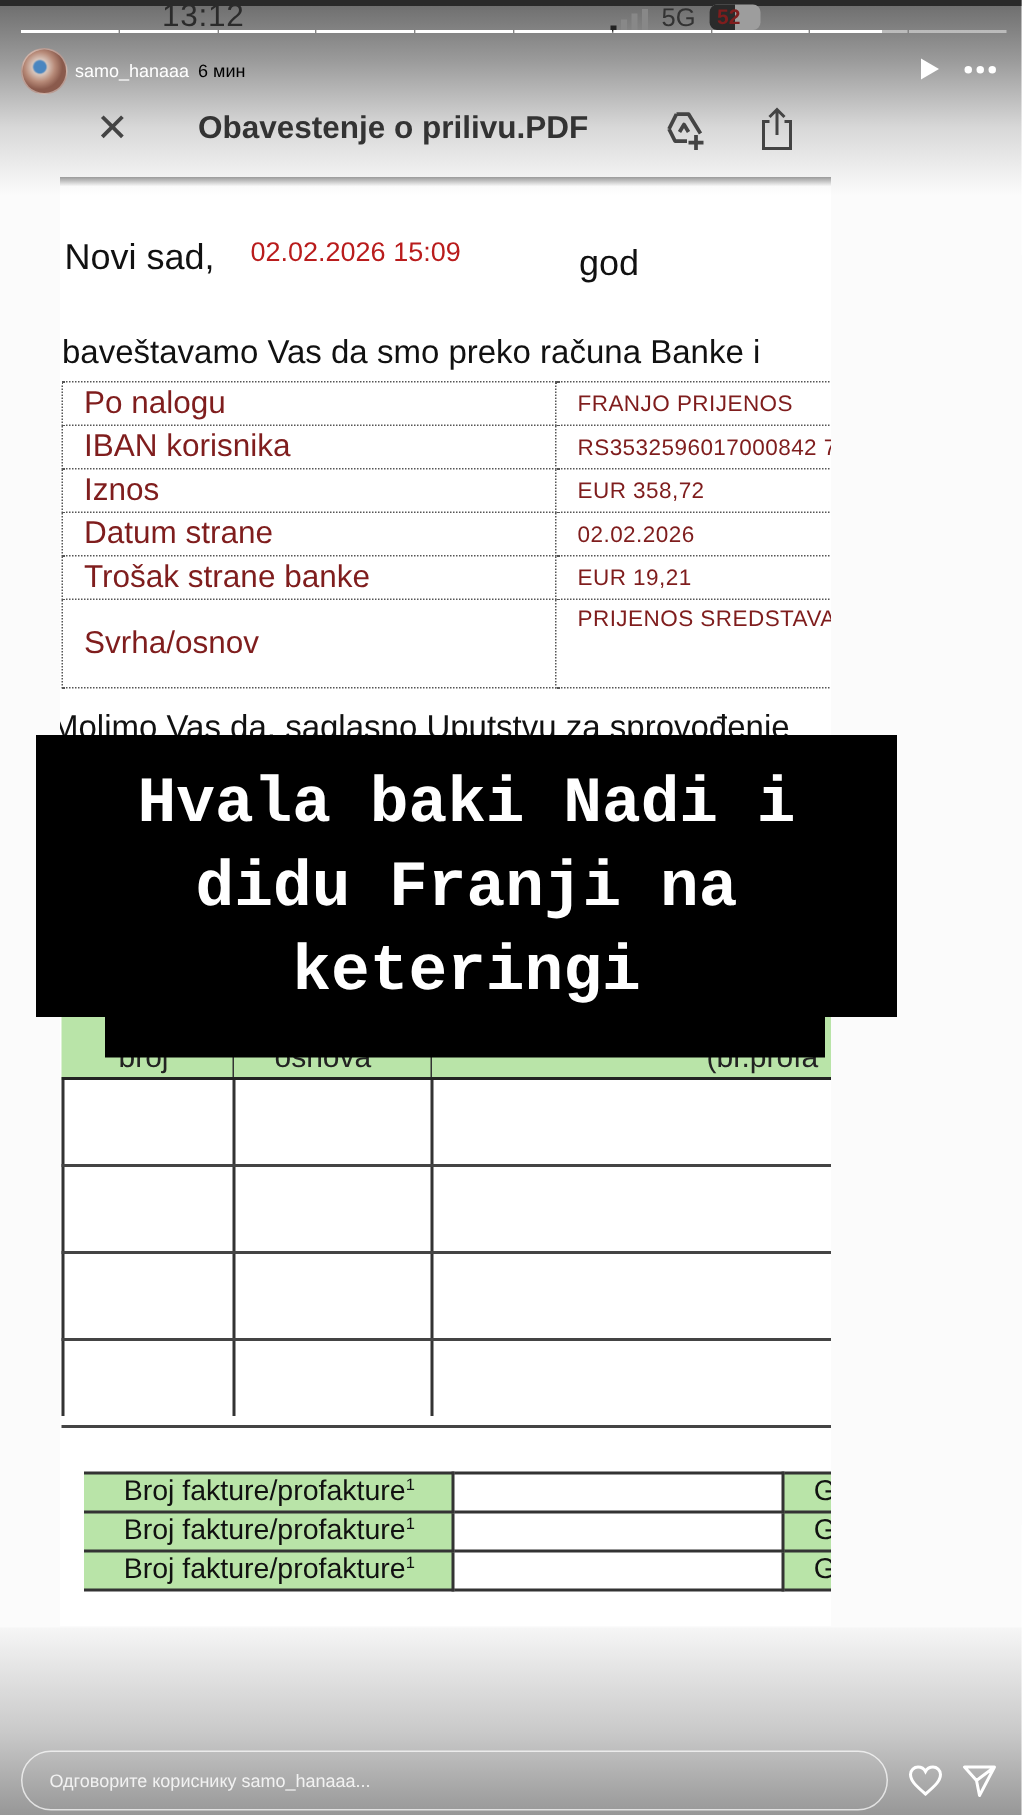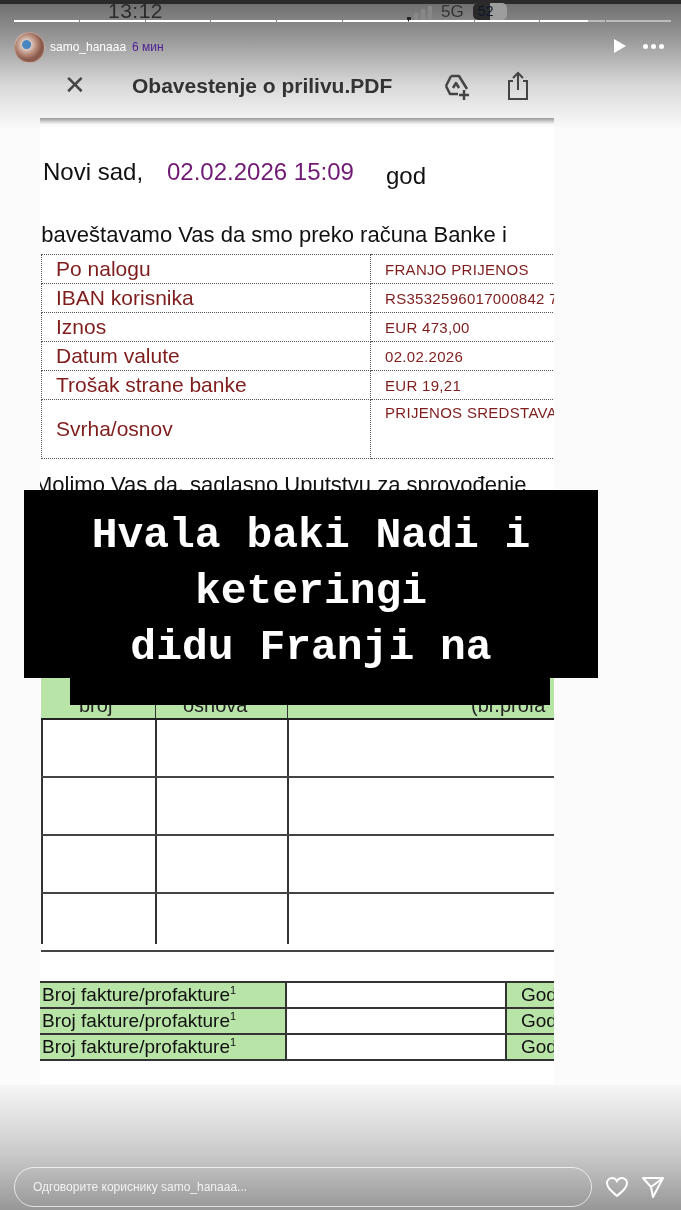--- a/index.html
+++ b/index.html
@@ -5,60 +5,60 @@
   html, body { margin:0; padding:0; }
   body { width:681px; height:1210px; position:relative; overflow:hidden; background:#fbfbfb; font-family:"Liberation Sans", sans-serif; }
   .top-grad { position:absolute; left:0; top:0; width:681px; height:130px; background:linear-gradient(#6b6b6b 0px, #9a9a9a 40px, #d8d8d8 85px, rgba(250,250,250,0) 130px); z-index:1; }
   .topbar-dark { position:absolute; left:0; top:0; width:681px; height:4px; background:#2a2a2a; z-index:3; }
   .status-time { position:absolute; left:108px; top:-1px; font-size:21px; color:#2b2b2b; z-index:3; letter-spacing:0.5px; }
   .status-signal { position:absolute; left:407px; top:6px; display:flex; align-items:flex-end; gap:3px; z-index:3; }
   .status-signal span { width:4px; background:#888; display:block; }
   .status-5g { position:absolute; left:441px; top:2px; font-size:17px; color:#333; z-index:3; }
   .status-batt { position:absolute; left:473px; top:3px; width:34px; height:17px; border-radius:5px; background:#9d9d9d; z-index:3; }
   .status-batt .lvl { position:absolute; left:0; top:0; width:17px; height:17px; border-radius:5px 0 0 5px; background:#2a2a2a; }
-  .status-batt .num { position:absolute; left:5px; top:0; font-size:14px; font-weight:normal; color:#0f172a; }
+  .status-batt .num { position:absolute; left:5px; top:0; font-size:14px; font-weight:bold; color:#7f1d1d; }
   .progress { position:absolute; left:14px; top:20px; width:657px; height:2px; display:flex; gap:1px; z-index:3; }
   .progress .seg { flex:1; background:rgba(255,255,255,0.45); position:relative; }
   .progress .seg .fill { position:absolute; left:0; top:0; height:2px; background:#fff; }
   .avatar { position:absolute; left:14px; top:32px; width:29px; height:29px; border-radius:50%; z-index:3; overflow:hidden; background:radial-gradient(circle at 40% 40%, #4a86c0 0 4px, #d9c7bd 5px, #b78a78 10px, #8a5a4c 15px); border:1px solid rgba(255,255,255,0.4);}
   .username { position:absolute; left:50px; top:40px; font-size:12px; color:#fff; z-index:3; }
-  .age { position:absolute; left:132px; top:40px; font-size:12px; color:#4c1d95; z-index:3;text-align:center; }
+  .age { position:absolute; left:132px; top:40px; font-size:12px; color:#000000; z-index:3;text-align:center; }
   .play-icon { position:absolute; left:614px; top:39px; width:0; height:0; border-left:12px solid #fff; border-top:7px solid transparent; border-bottom:7px solid transparent; z-index:3; }
   .more-icon { position:absolute; left:643px; top:44px; display:flex; gap:3px; z-index:3; }
   .more-icon span { width:5px; height:5px; border-radius:50%; background:#fff; display:block; }
 
   .pdf-header { position:absolute; left:40px; top:62px; width:514px; height:58px; z-index:2; }
   .pdf-close { position:absolute; left:24px; top:8px; font-size:26px; color:#444; }
   .pdf-title { position:absolute; left:92px; top:12px; font-size:21px; color:#333;font-weight:bold; }
   .drive-icon { position:absolute; left:402px; top:11px; }
   .share-icon { position:absolute; left:466px; top:9px; }
   .header-shadow { position:absolute; left:40px; top:118px; width:514px; height:6px; background:linear-gradient(#9a9a9a, rgba(255,255,255,0)); z-index:2; }
 
   .page { position:absolute; left:40px; top:124px; width:514px; height:960px; background:#fff; overflow:hidden; }
   .place-date { position:absolute; left:3px; top:34px; font-size:24px; color:#111; }
-  .date-val { position:absolute; left:127px; top:34px; font-size:24px; color:#701a75; }
+  .date-val { position:absolute; left:127px; top:34px; font-size:18px; color:#b91c1c; }
   .god { position:absolute; left:346px; top:38px; font-size:24px; color:#111; }
   .intro { position:absolute; left:-6px; top:98px; font-size:22px; color:#111; white-space:nowrap; }
   table.info { position:absolute; left:1px; top:130px; border-collapse:collapse; width:540px; }
   table.info td { border:1px dotted #555; padding:0 0 0 14px; height:28px; font-size:21px; color:#7f1d1d; vertical-align:middle; }
   table.info td.val { font-size:15px; width:195px; padding-left:14px; letter-spacing:0.3px; }
   table.info tr.tall td { height:54px; }
   table.info tr.tall td.val { vertical-align:top; padding-top:4px; }
   .molimo { position:absolute; left:-6px; top:348px; font-size:22px; color:#111; white-space:nowrap; }
 
   .green-hdr { position:absolute; left:1px; top:540px; width:520px; height:54px; background:#b9e4a8; border-bottom:2px solid #222; }
   .green-hdr .div { position:absolute; top:0; width:1px; height:54px; background:#333; }
   .gh-broj { position:absolute; left:38px; top:30px; font-size:20px; color:#222; }
   .gh-osnova { position:absolute; left:142px; top:30px; font-size:20px; color:#222; }
   .gh-br { position:absolute; left:430px; top:30px; font-size:20px; color:#222; white-space:nowrap;text-align:center; }
   .grid { position:absolute; left:1px; top:596px; width:520px; }
   .grid .row { height:56px; border-bottom:2px solid #444; position:relative; }
   .grid .c { position:absolute; top:0; bottom:0; width:2px; background:#333; }
 
-  table.fakt { position:absolute; left:0; top:857px; border-collapse:collapse; width:530px; }
+  table.fakt { position:absolute; left:16px; top:857px; border-collapse:collapse; width:530px;text-align:center; }
   table.fakt td { height:24px; font-size:19px; color:#111; border:2px solid #333; border-left:none; padding:0 0 0 2px; }
   table.fakt td.lbl { background:#b9e4a8; width:243px; border-left:none; }
   table.fakt td.blank { background:#fff; width:216px; }
   table.fakt td.god2 { background:#b9e4a8; padding-left:14px; }
   table.fakt sup { font-size:11px; }
 
   .caption { position:absolute; left:24px; top:490px; width:574px; height:188px; background:#000; z-index:4; }
   .caption-ext { position:absolute; left:70px; top:670px; width:480px; height:35px; background:#000; z-index:4; }
   .caption-text { position:absolute; left:24px; top:508px; width:574px; text-align:center; font-family:"Liberation Mono", monospace; font-weight:bold; font-size:43px; line-height:56px; color:#fff; z-index:5; }
 
@@ -137,24 +137,24 @@
         <tr>
           <td>Po nalogu</td>
           <td class="val">FRANJO PRIJENOS</td>
         </tr>
     <tr>
           <td>IBAN korisnika</td>
           <td class="val">RS3532596017000842 7</td>
         </tr>
     <tr>
           <td>Iznos</td>
-          <td class="val">EUR 473,00</td>
-        </tr>
-    <tr>
-          <td>Datum valute</td>
+          <td class="val">EUR 358,72</td>
+        </tr>
+    <tr>
+          <td>Datum strane</td>
           <td class="val">02.02.2026</td>
         </tr>
     <tr>
           <td>Trošak strane banke</td>
           <td class="val">EUR 19,21</td>
         </tr>
     <tr class="tall">
           <td>Svrha/osnov</td>
           <td class="val">PRIJENOS SREDSTAVA</td>
         </tr>
@@ -211,22 +211,22 @@
       <path d="M7 10 H3 V28 H21 V10 H17" fill="none" stroke="#444" stroke-width="2"></path>
       <path d="M12 19 V2 M7 7 L12 2 L17 7" fill="none" stroke="#444" stroke-width="2"></path>
     </svg>
 </div>
 <div class="header-shadow"></div>
 
 <div class="caption"></div>
 <div class="caption-ext"></div>
 <div class="caption-text">
   <div>Hvala baki Nadi i</div>
+  <div>didu Franji na</div>
   <div>keteringi</div>
-  <div>didu Franji na</div>
 </div>
 
 <div class="bottom-grad"></div>
 <div class="reply">
   <span class="reply-ph">Одговорите кориснику samo_hanaaa...</span>
 </div>
 <svg class="heart-icon" width="24" height="22" viewBox="0 0 24 22">
     <path d="M12 20 C5 14 2 11 2 7 C2 4 4.5 2 7 2 C9 2 11 3 12 5 C13 3 15 2 17 2 C19.5 2 22 4 22 7 C22 11 19 14 12 20 Z" fill="none" stroke="#fff" stroke-width="2"></path>
   </svg>
 <svg class="send-icon" width="24" height="24" viewBox="0 0 24 24">

